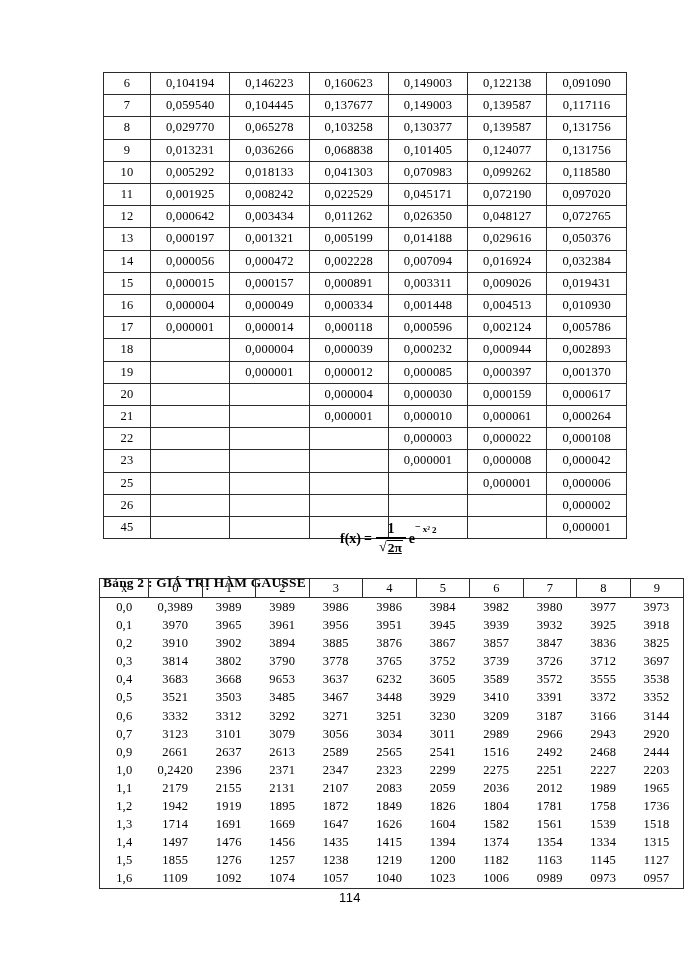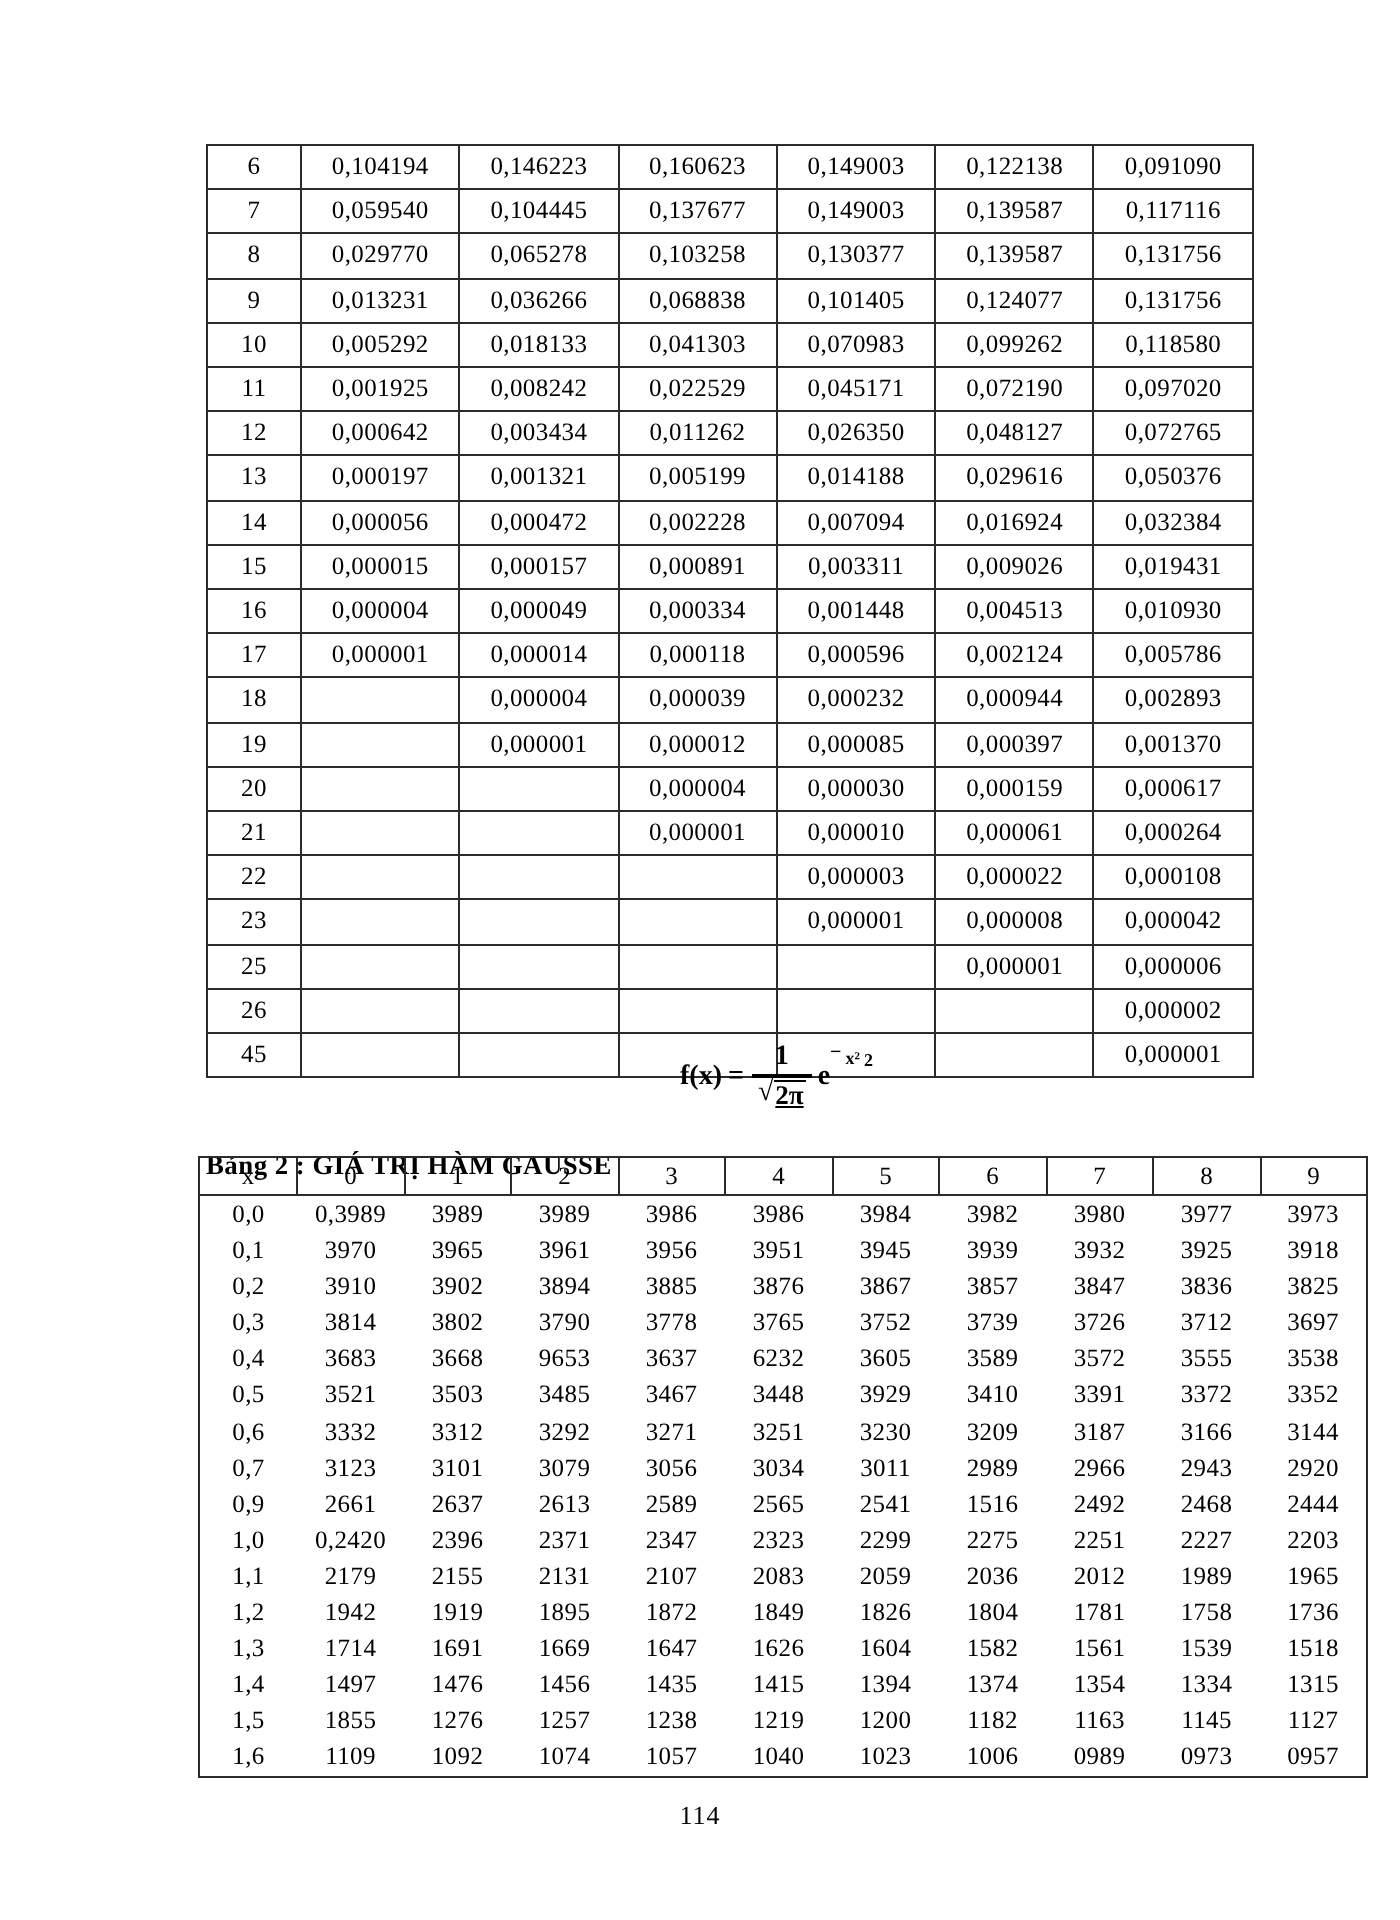--- a/index.html
+++ b/index.html
@@ -198,24 +198,23 @@
   table.t2 .c-d   { width: 52.5px; }
   table.t2 tr.last-row td { border-bottom: 1.6px solid #2b2b2b; }
 
   
   #page-number {
     position: absolute;
     left: 0;
     top: 890px;
     width: 700px;
     text-align: center;
-    font-family: Liberation Serif, serif;
+    font-family: Liberation Sans, sans-serif;
     font-size: 13px;
     letter-spacing: 0.5px;
-    margin-top: 10px;
   }
 </style>
 </head>
 <body>
 
 <div id="table1-wrap">
   <table class="t1">
     <tbody id="t1-body">
         <tr>
           <td class="idx">6</td>

